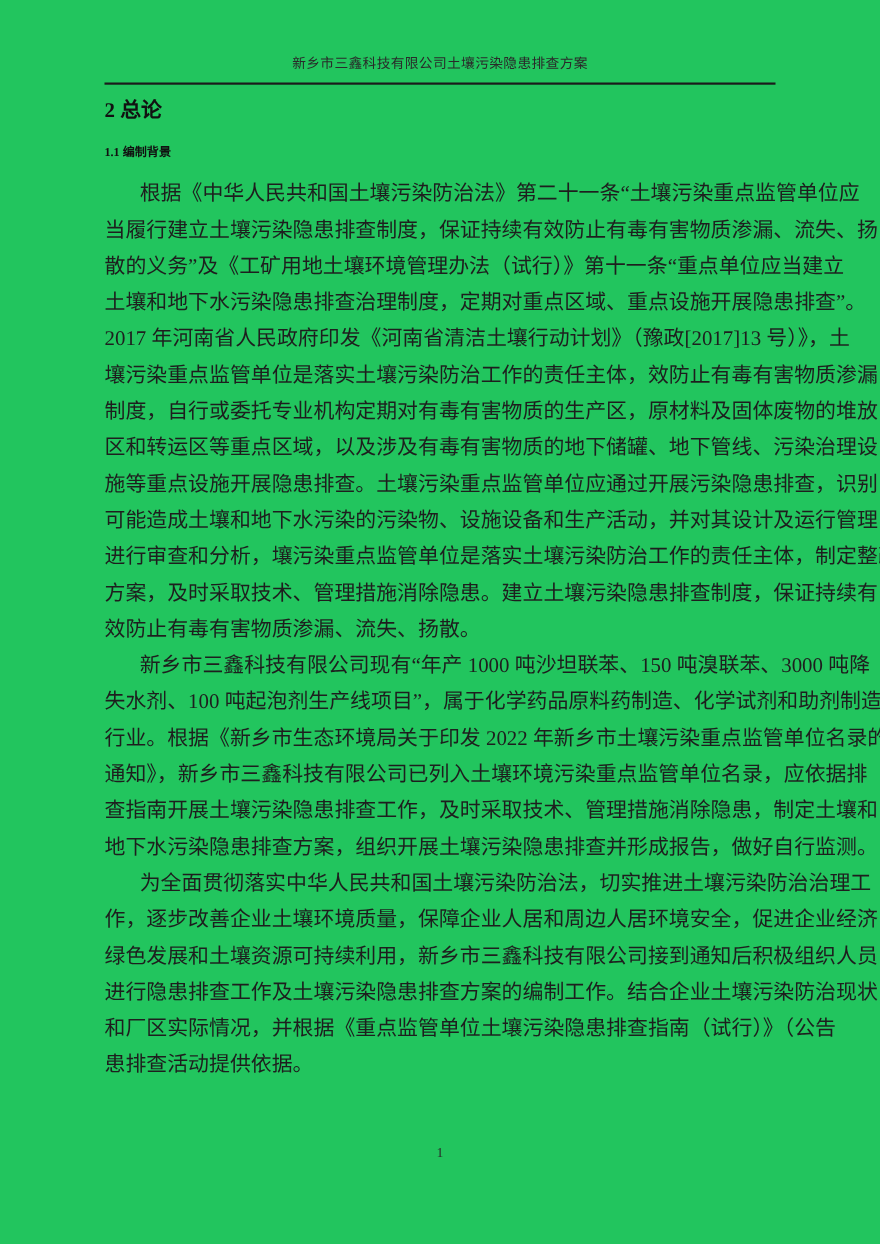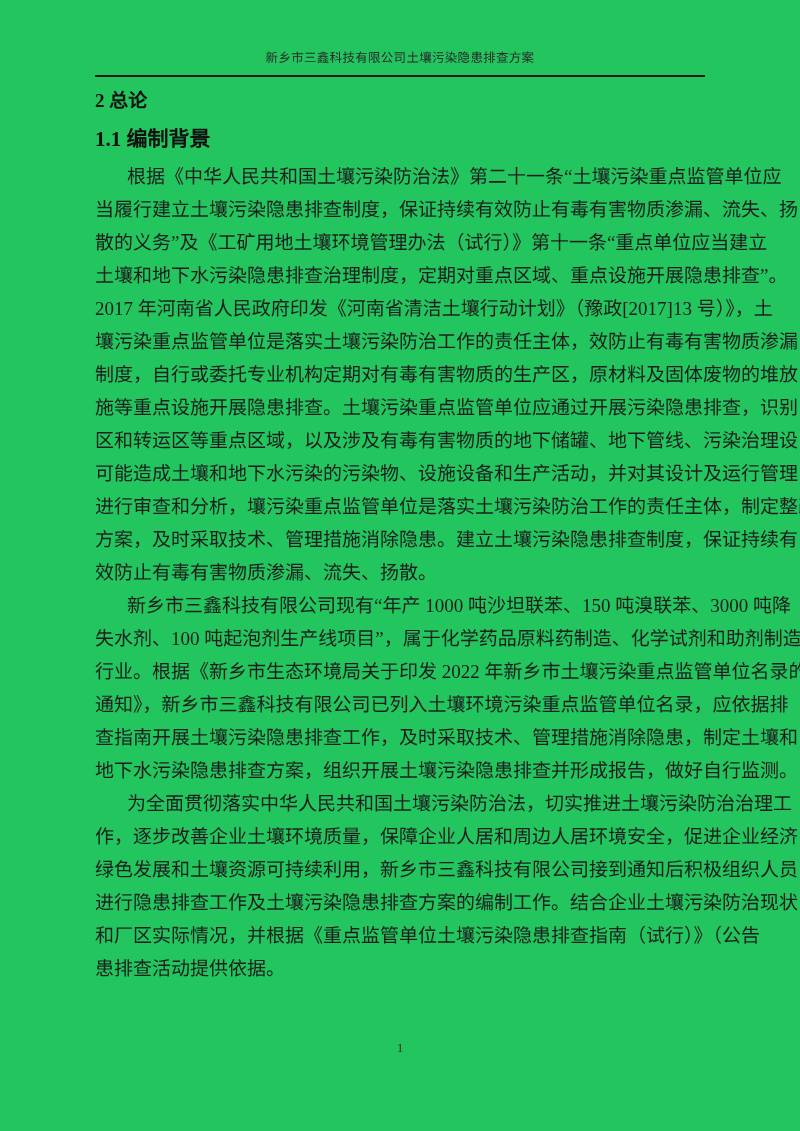--- a/index.html
+++ b/index.html
@@ -38,21 +38,21 @@
   
   .h1 {
     margin-top: 11px;
     font-size: 19px;
     line-height: 26px;
     font-weight: bold;
     color: #111111;
   }
   .h2 {
     margin-top: 14px;
-    font-size: 21px;
+    font-size: 11px;
     line-height: 23px;
     font-weight: bold;
     color: #111111;
   }
   
   .doc-body { margin-top: 9px; font-size: 19px; }
   .paragraph { }
   .line {
     height: 33px;
     line-height: 33px;
@@ -93,22 +93,22 @@
     <div class="doc-body">
 
     <div class="paragraph">
           <div class="line first">根据《中华人民共和国土壤污染防治法》第二十一条“土壤污染重点监管单位应</div>
           <div class="line">当履行建立土壤污染隐患排查制度，保证持续有效防止有毒有害物质渗漏、流失、扬</div>
           <div class="line">散的义务”及《工矿用地土壤环境管理办法（试行）》第十一条“重点单位应当建立</div>
           <div class="line">土壤和地下水污染隐患排查治理制度，定期对重点区域、重点设施开展隐患排查”。</div>
           <div class="line">2017 年河南省人民政府印发《河南省清洁土壤行动计划》（豫政[2017]13 号）》，土</div>
           <div class="line">壤污染重点监管单位是落实土壤污染防治工作的责任主体，效防止有毒有害物质渗漏</div>
           <div class="line">制度，自行或委托专业机构定期对有毒有害物质的生产区，原材料及固体废物的堆放</div>
+          <div class="line">区和转运区等重点区域，以及涉及有毒有害物质的地下储罐、地下管线、污染治理设</div>
           <div class="line">施等重点设施开展隐患排查。土壤污染重点监管单位应通过开展污染隐患排查，识别</div>
-          <div class="line">区和转运区等重点区域，以及涉及有毒有害物质的地下储罐、地下管线、污染治理设</div>
           <div class="line">可能造成土壤和地下水污染的污染物、设施设备和生产活动，并对其设计及运行管理</div>
           <div class="line">进行审查和分析，壤污染重点监管单位是落实土壤污染防治工作的责任主体，制定整改</div>
           <div class="line">方案，及时采取技术、管理措施消除隐患。建立土壤污染隐患排查制度，保证持续有</div>
           <div class="line last">效防止有毒有害物质渗漏、流失、扬散。</div>
         </div>
         <div class="paragraph">
           <div class="line first">新乡市三鑫科技有限公司现有“年产 1000 吨沙坦联苯、150 吨溴联苯、3000 吨降</div>
           <div class="line">失水剂、100 吨起泡剂生产线项目”，属于化学药品原料药制造、化学试剂和助剂制造</div>
           <div class="line">行业。根据《新乡市生态环境局关于印发 2022 年新乡市土壤污染重点监管单位名录的</div>
           <div class="line">通知》，新乡市三鑫科技有限公司已列入土壤环境污染重点监管单位名录，应依据排</div>

